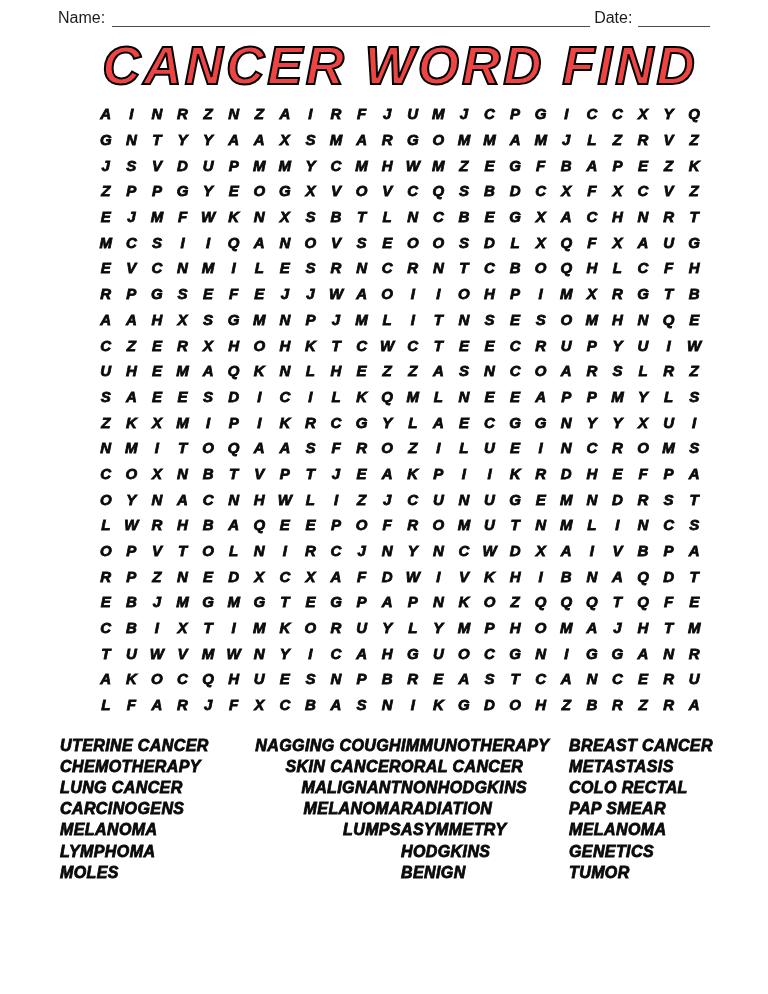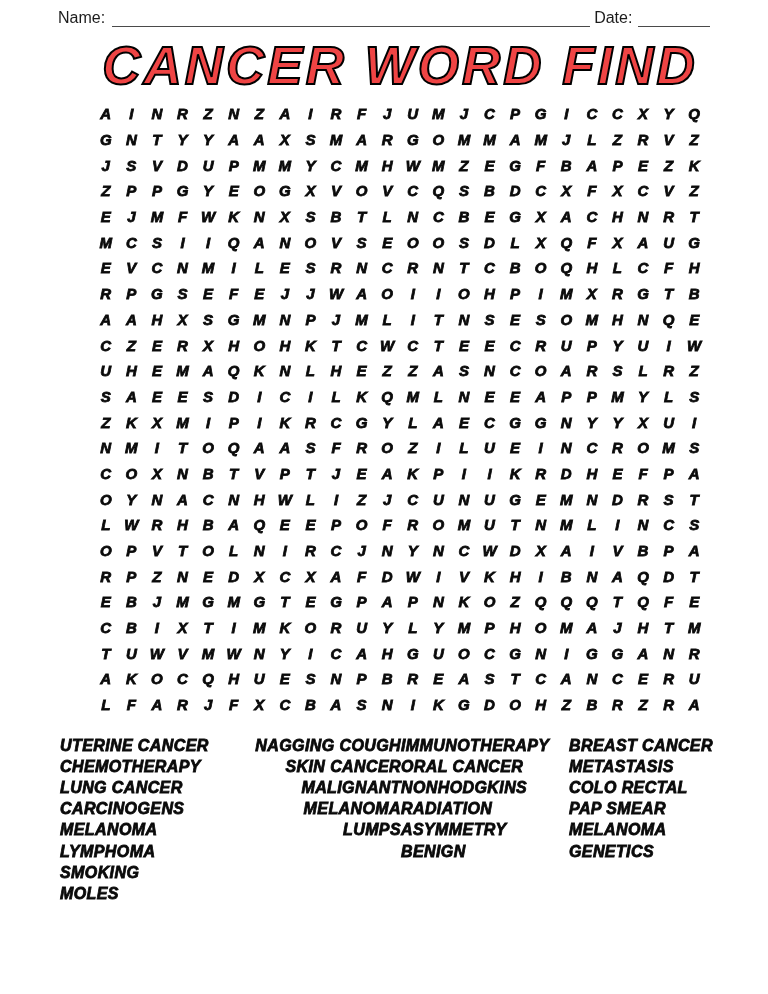--- a/index.html
+++ b/index.html
@@ -675,41 +675,42 @@
     </div>
 
   <div class="words">
       <div class="word-col">
         <div class="word">UTERINE CANCER</div>
         <div class="word">CHEMOTHERAPY</div>
         <div class="word">LUNG CANCER</div>
         <div class="word">CARCINOGENS</div>
         <div class="word">MELANOMA</div>
         <div class="word">LYMPHOMA</div>
-        <div class="word">SMOKING</div>
         <div class="word">MOLES</div>
       </div>
       <div class="word-col">
         <div class="word">NAGGING COUGH</div>
         <div class="word">SKIN CANCER</div>
         <div class="word">MALIGNANT</div>
         <div class="word">MELANOMA</div>
         <div class="word">LUMPS</div>
       </div>
       <div class="word-col">
         <div class="word">IMMUNOTHERAPY</div>
         <div class="word">ORAL CANCER</div>
         <div class="word">NONHODGKINS</div>
         <div class="word">RADIATION</div>
         <div class="word">ASYMMETRY</div>
+        <div class="word">HODGKINS</div>
         <div class="word">BENIGN</div>
       </div>
       <div class="word-col">
         <div class="word">BREAST CANCER</div>
         <div class="word">METASTASIS</div>
         <div class="word">COLO RECTAL</div>
         <div class="word">PAP SMEAR</div>
         <div class="word">MELANOMA</div>
         <div class="word">GENETICS</div>
+        <div class="word">TUMOR</div>
       </div>
     </div>
 
 </div>
 
 </body></html>

